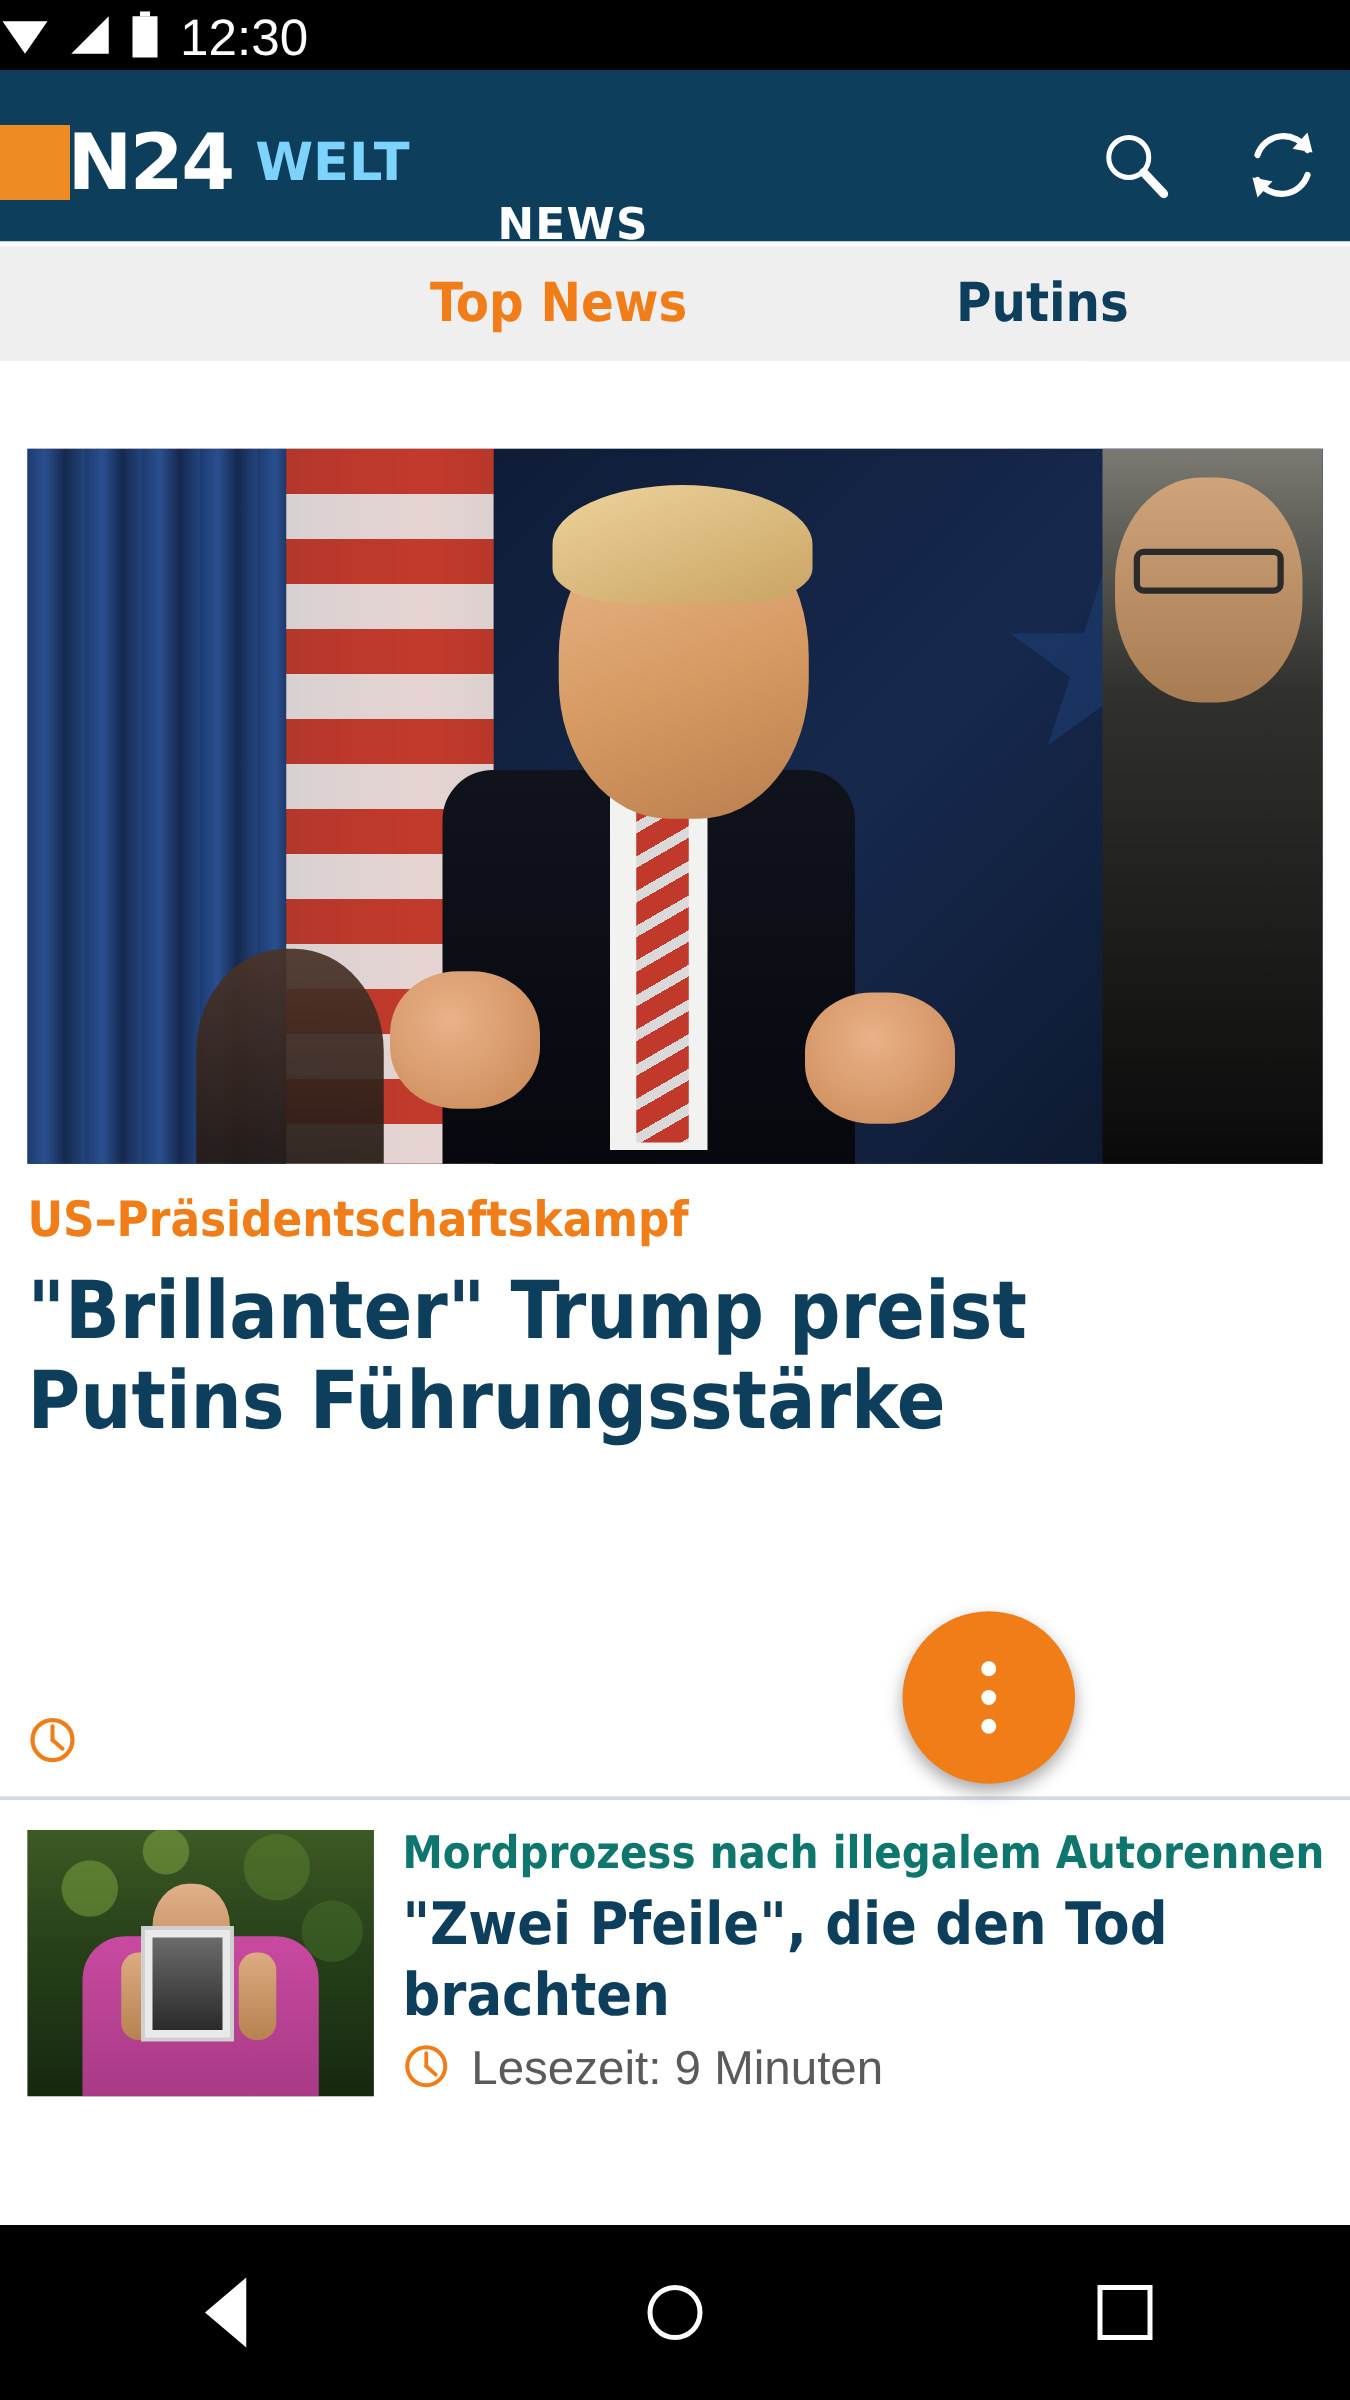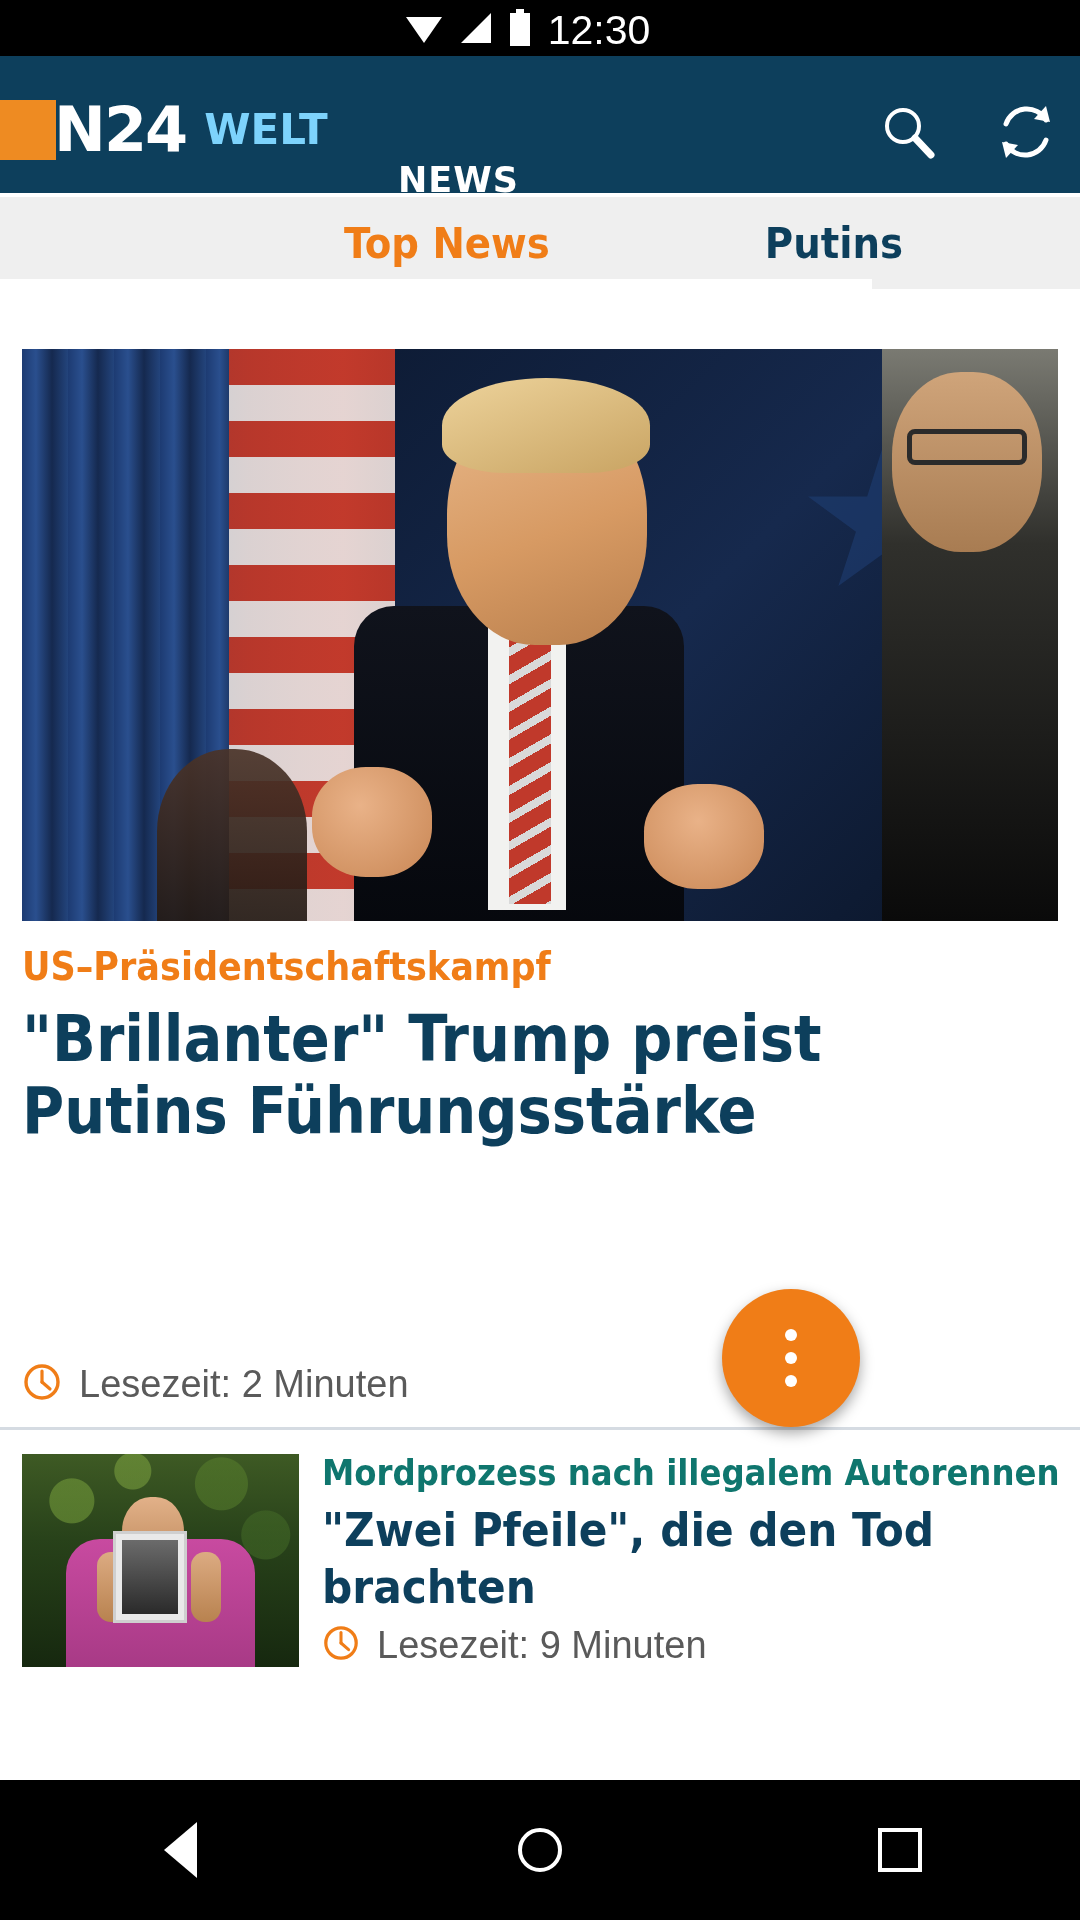--- a/index.html
+++ b/index.html
@@ -8,21 +8,21 @@
     background:#ffffff;
     font-family:"Liberation Sans", sans-serif;
     overflow:hidden;
     position:relative;
   }
 
   
   .statusbar{
     position:absolute;left:0;top:0;width:1080px;height:60px;
     background:#000000;
-    display:flex;align-items:center;justify-content:center;
+    display:flex;align-items:center;justify-content:flex-start;
     padding-right:26px;box-sizing:border-box;
   }
   .sb-icons{display:flex;align-items:center;gap:13px;}
   .sb-clock{
     color:#ffffff;font-size:41px;letter-spacing:0px;
     font-family:"Liberation Sans", sans-serif;
     margin-left:16px;line-height:1;
   }
 
   
@@ -76,21 +76,21 @@
   .tab{
     font-size:43px;font-weight:bold;white-space:nowrap;
     font-family:"DejaVu Sans Condensed","DejaVu Sans", sans-serif;
     margin-right:215px;
   }
   .tab.active{color:#F07D17;}
   .tab.inactive{color:#0D3F5C;}
 
   
   .content{
-    position:absolute;left:0;top:279px;width:872px;height:1391px;
+    position:absolute;left:0;top:289px;width:872px;height:1391px;
     background:#ffffff;
   }
 
   
   .lead{
     position:absolute;left:0;top:0;width:1080px;
   }
   .lead-img{
     position:absolute;left:22px;top:70px;width:1036px;height:572px;
     overflow:hidden;background:#15254a;
@@ -388,21 +388,20 @@
     <div class="lead-headline">"Brillanter" Trump preist Putins Führungsstärke</div>
 
     <div class="readtime lead-readtime">
       <span>
         <svg width="40" height="40" viewBox="0 0 40 40">
           <circle cx="20" cy="20" r="16" fill="none" stroke="#F07D17" stroke-width="3.4"></circle>
           <line x1="20" y1="20" x2="20" y2="9" stroke="#F07D17" stroke-width="3.2" stroke-linecap="round"></line>
           <line x1="20" y1="20" x2="28" y2="27" stroke="#F07D17" stroke-width="3.2" stroke-linecap="round"></line>
         </svg>
       </span>
-      <span class="readtime-text">Lesezeit: 2 Minuten</span>
     </div>
   </div>
 
   <div class="divider"></div>
 
   <div class="item2">
     <div class="item2-thumb">
       <div class="photo-thumb">
         <div class="foliage"></div>
         <div class="body"></div>

